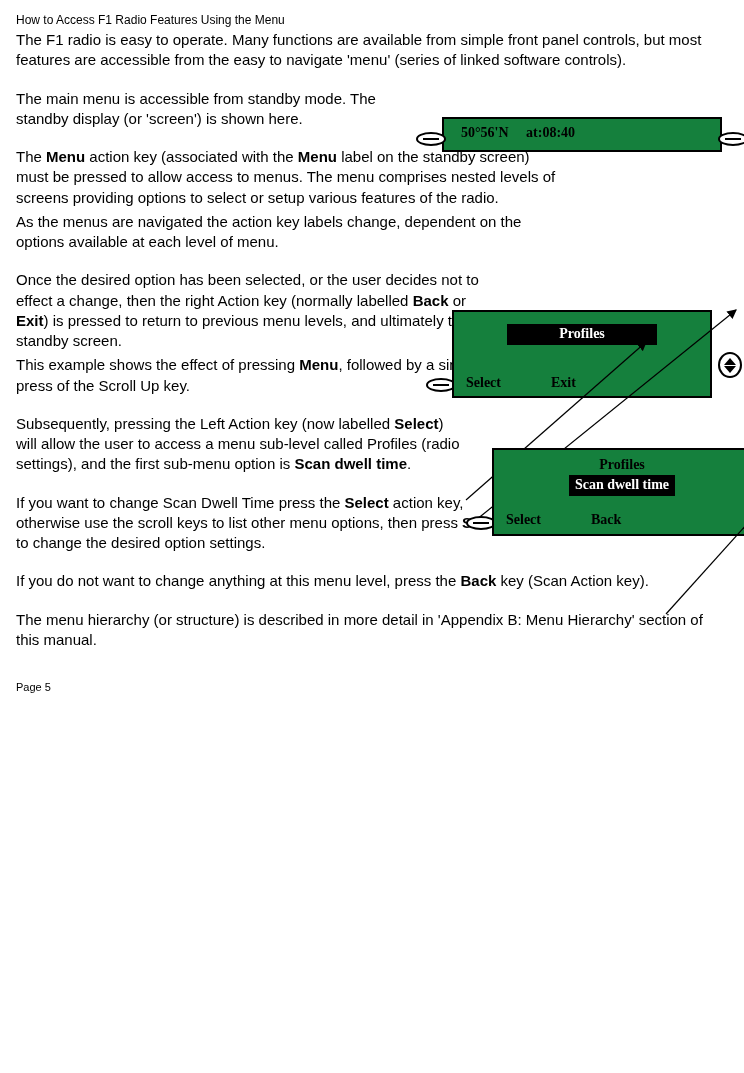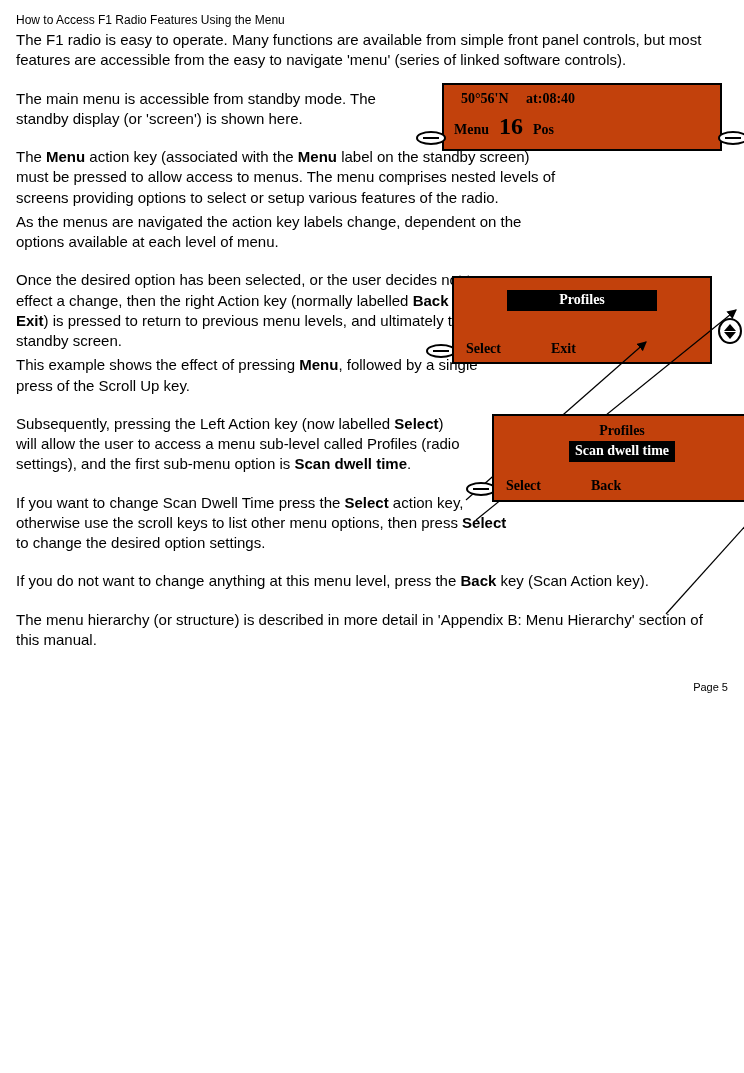--- a/index.html
+++ b/index.html
@@ -68,27 +68,28 @@
     border-right: 6px solid transparent;
     border-bottom: 7px solid #000;
   }
   .scroll-btn .tri-down {
     width: 0; height: 0;
     border-left: 6px solid transparent;
     border-right: 6px solid transparent;
     border-top: 7px solid #000;
   }
   .lcd {
-    background: #c2410c;
+    background: #15803d;
     border: 2px solid #000;
     width: 280px;
     padding: 4px 10px 6px 10px;
     font-family: "Times New Roman", serif;
     font-weight: bold;
     font-size: 14px;
+    margin-top: 34px;
   }
   .lcd .row { margin: 1px 0; }
   .lcd .big { font-size: 24px; margin: 0 10px; }
   .lcd-small { width: 260px; height: 88px; position: relative; padding: 6px 10px; }
   .hilite {
     background: #000;
     color: #fff;
     padding: 1px 6px;
     display: inline-block;
     font-family: "Times New Roman", serif;
@@ -113,41 +114,39 @@
   }
 
   
   svg.arrows {
     position: absolute;
     overflow: visible;
     pointer-events: none;
   }
 
   .page-footer {
-    text-align: right;
     font-size: 11px;
     margin-top: 30px;
   }
 </style>
 </head>
 <body>
 
 <h1>How to Access F1 Radio Features Using the Menu</h1>
 <p>The F1 radio is easy to operate. Many functions are available from simple front panel controls, but most features are accessible from the easy to navigate 'menu' (series of linked software controls).</p>
 
 <div class="spacer"></div>
 
 <div class="col-wrap">
   <p class="narrow1">The main menu is accessible from standby mode. The standby display (or 'screen') is shown here.</p>
 
   <div class="radio-unit" style="top:-6px; left:400px;">
     <div class="oval-btn" style="margin-right:-4px;"></div>
     <div class="lcd">
       <div class="row">&nbsp;&nbsp;<span>50°56'N</span>&nbsp;&nbsp;&nbsp;&nbsp;&nbsp;<span>at:08:40</span></div>
-      <div class="row"><span>Menu</span><span class="big">16</span><span>Pos</span></div>
     </div>
     <div class="oval-btn" style="margin-left:-4px;"></div>
   </div>
 </div>
 
 <div class="spacer"></div>
 
 <p style="width:550px;">
   <span>The </span><b>Menu</b><span> action key (associated with the </span><b>Menu</b><span> label on the standby screen) must be pressed to allow access to menus. The menu comprises nested levels of screens providing options to select or setup various features of the radio.</span>
 </p>

